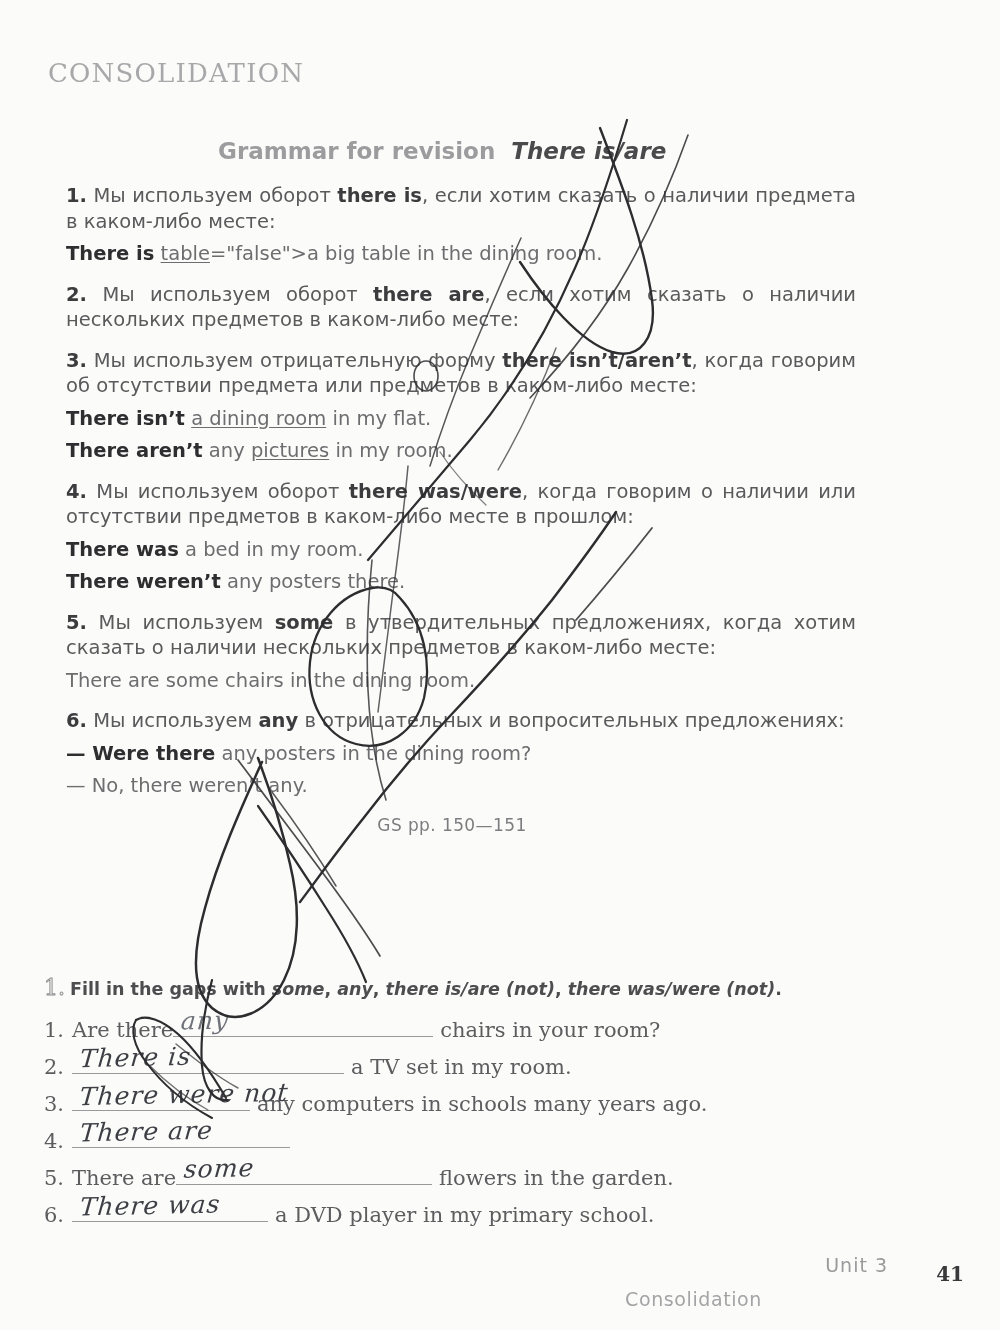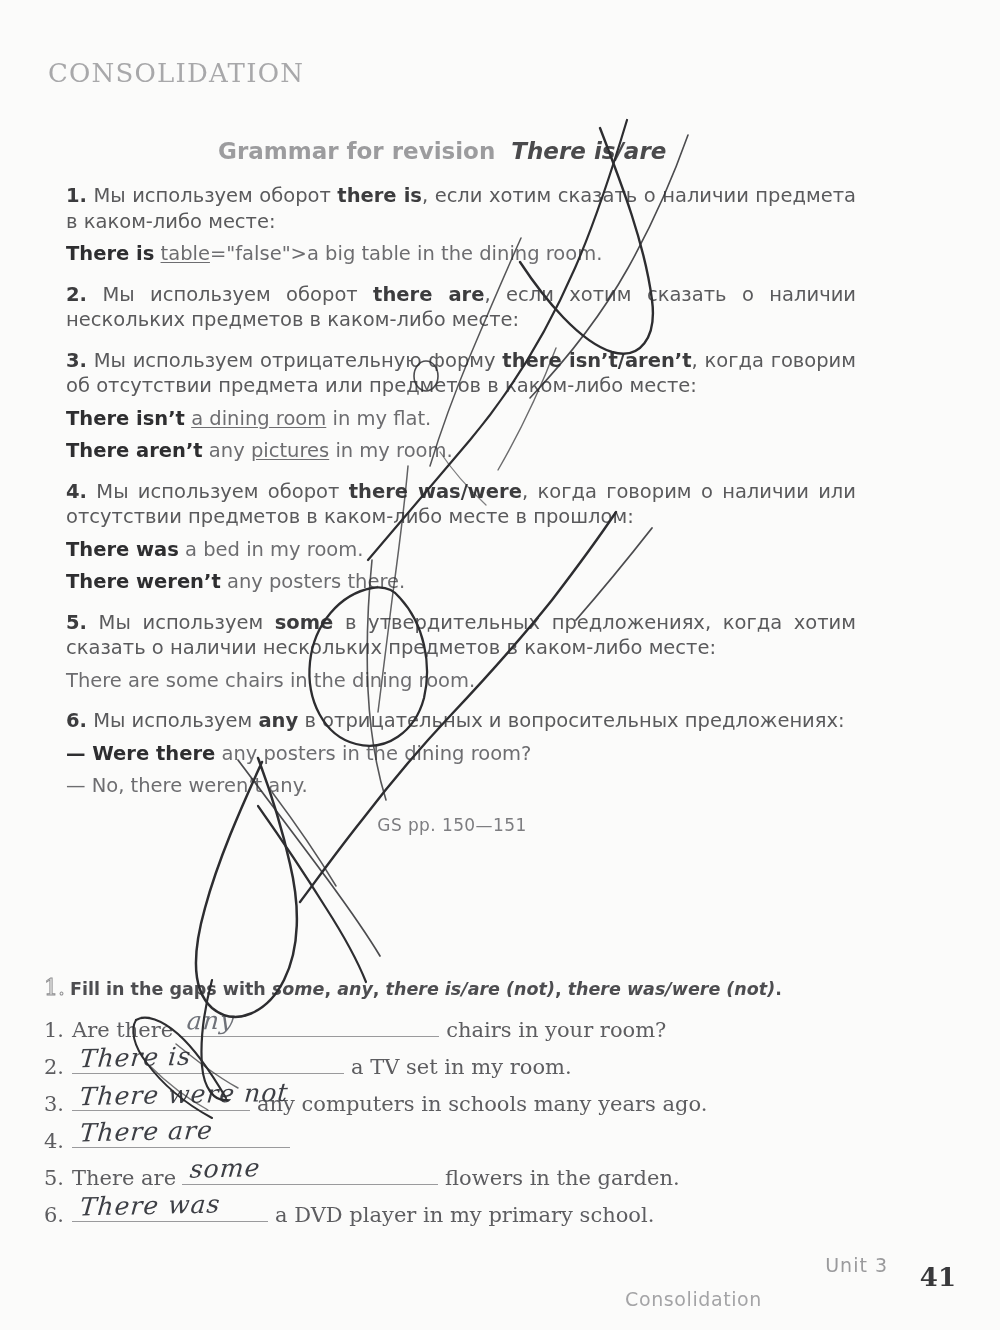--- a/index.html
+++ b/index.html
@@ -133,21 +133,21 @@
     font-size: 21px;
     color: #5d5d60;
     height: 35px;
     margin-bottom: 2px;
     white-space: nowrap;
   }
   .ex-line .idx {
     width: 28px;
     flex: 0 0 28px;
   }
-  .ex-line .pre { margin-right: 6px; }
+  .ex-line .pre { }
   .ex-line .post { margin-left: 7px; }
 
   .blank {
     position: relative;
     display: inline-block;
     border-bottom: 1.4px solid #9a9a9c;
     height: 22px;
     vertical-align: baseline;
   }
 
@@ -177,24 +177,24 @@
   .footer-sub {
     position: absolute;
     right: 238px;
     top: 1288px;
     font-size: 19px;
     color: #a4a4a6;
     letter-spacing: 0.6px;
   }
   .footer-page {
     position: absolute;
-    right: 44px;
+    right: 36px;
     top: 1262px;
     font-family: "DejaVu Serif", serif;
-    font-size: 26px;
+    font-size: 20px;
     font-weight: bold;
     color: #39393b;
   }
 </style>
 </head>
 <body>
 
 <div id="page">
 
   <div class="running-head">CONSOLIDATION</div>

